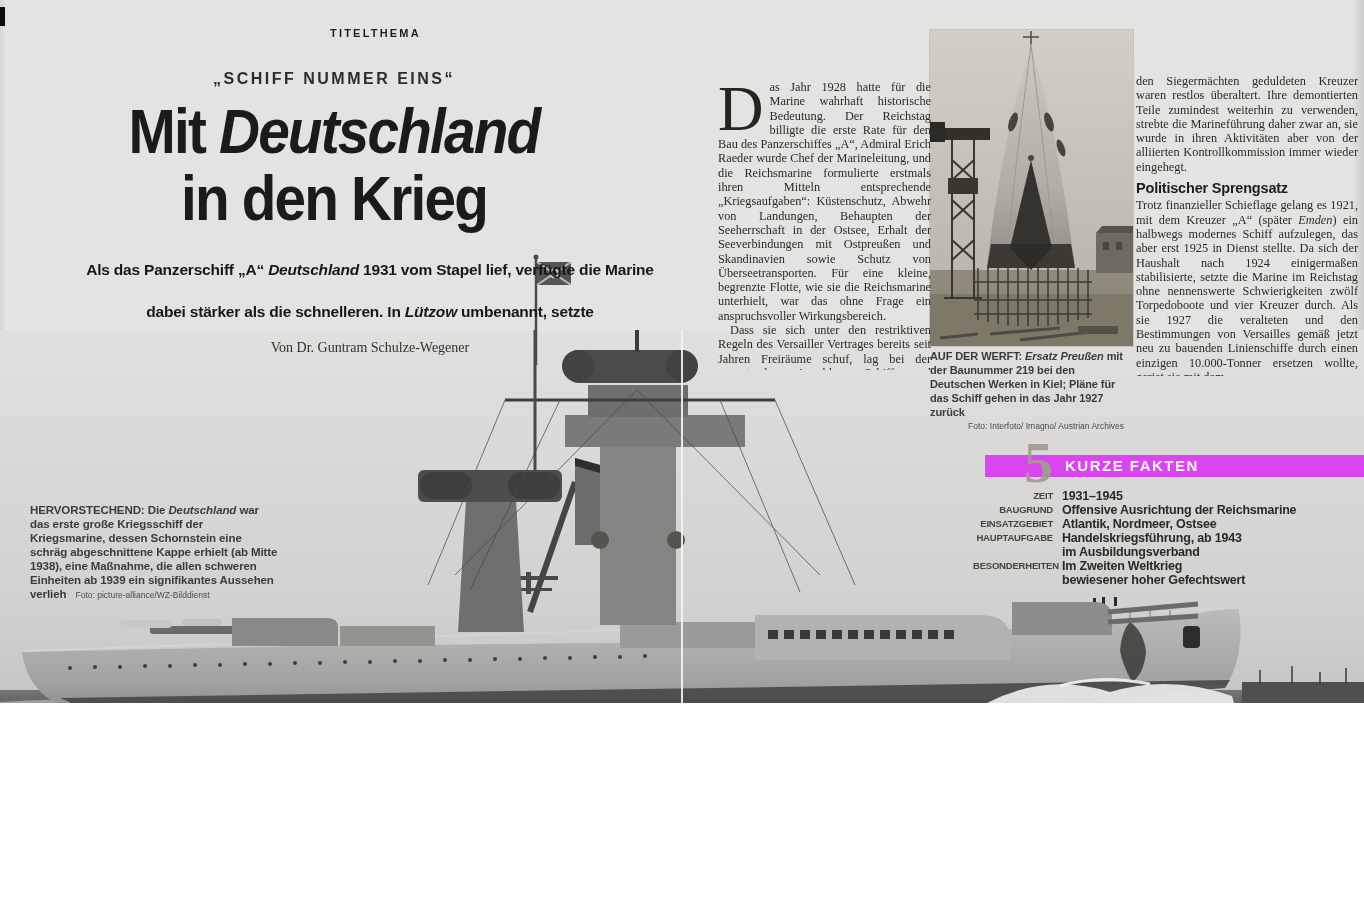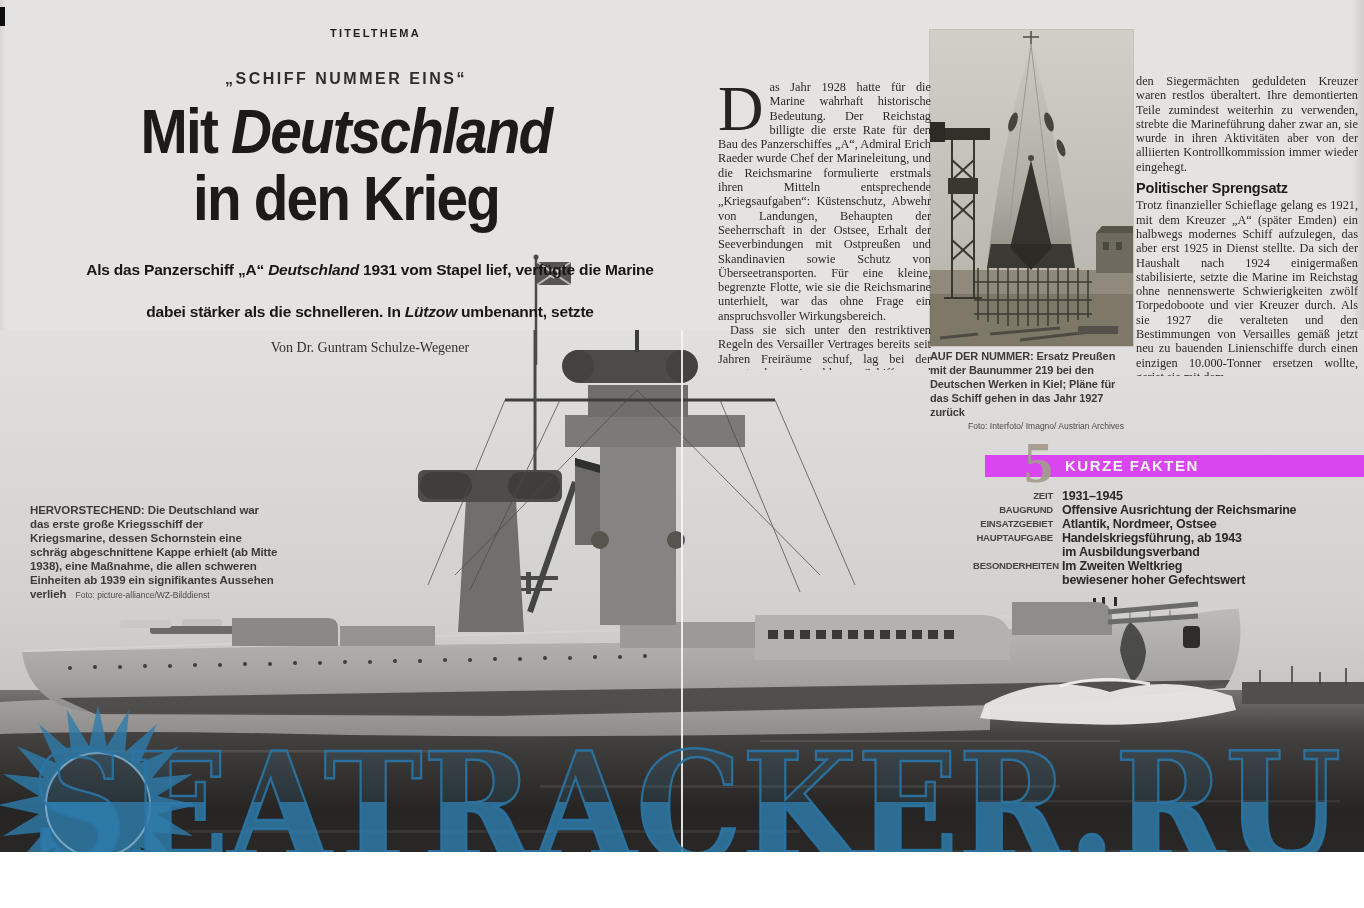--- a/index.html
+++ b/index.html
@@ -1,51 +1,51 @@
 <!DOCTYPE html>
 <html><head>
 <meta charset="utf-8">
 <style>
   html,body{margin:0;padding:0;}
   .spread{
-    position:relative; width:1364px; height:852px; overflow:hidden;
+    position:relative; width:1364px; height:703px; overflow:hidden;
     background:#e4e3e1;
     font-family:"Liberation Sans", sans-serif;
     color:#1d1c1a;
   }
   .spread::after{content:""; position:absolute; inset:0; pointer-events:none;
     background:linear-gradient(90deg, rgba(0,0,0,.06) 0, transparent 6px, transparent 1352px, rgba(0,0,0,.10) 1364px);}
   
   .main-photo{position:absolute; left:0; top:330px; width:1364px; height:578px; z-index:1;}
   .yard-photo{position:absolute; left:930px; top:30px; width:203px; height:316px; z-index:2; outline:1px solid #c6c3bb;}
   .flag-svg{position:absolute; left:512px; top:253px; width:70px; height:112px; z-index:2;}
   .gutter-line{position:absolute; left:681px; top:330px; width:2px; height:578px; background:rgba(246,245,243,.9); z-index:10;}
   .corner-tab{position:absolute; left:0; top:7px; width:5px; height:19px; background:#0e0e0e;}
   
   .kicker{position:absolute; left:330px; top:27px; font-size:11px; font-weight:800; letter-spacing:2.2px; color:#201f1d; z-index:5;}
-  .hgroup{position:absolute; left:40px; top:70px; width:612px; text-align:center; z-index:5;}
+  .hgroup{position:absolute; left:28px; top:70px; width:612px; text-align:center; z-index:5;}
   .overline{font-size:16px; font-weight:800; letter-spacing:2.5px; color:#2e2d2b; margin-bottom:10px;}
   .headline{font-weight:800; font-size:63px; line-height:67px; color:#1c1b19; letter-spacing:-2px; transform:scaleX(.9);}
   .headline .it{font-style:italic;}
   .standfirst{position:absolute; left:50px; top:259px; width:640px; text-align:center; z-index:5;
     font-size:15.5px; font-weight:700; line-height:21px; color:#181715; letter-spacing:-.2px;}
   .standfirst .it{font-style:italic;}
   .byline{position:absolute; left:50px; top:340px; width:640px; text-align:center; z-index:5;
     font-family:"Liberation Serif", serif; font-size:14px; color:#34312d;}
   
   .bodycol{position:absolute; font-family:"Liberation Serif", serif; font-size:12.3px; line-height:14.3px;
     color:#2c2a26; text-align:justify; z-index:5; overflow:hidden;}
   .col1{left:718px; top:80px; width:213px; height:290px;}
   .col2{left:1136px; top:74px; width:222px; height:302px;}
   .dropcap{float:left; font-size:63px; line-height:50px; padding:4px 6px 0 0; color:#262420; font-family:"Liberation Serif", serif;}
   .bodycol p{margin:0;}
   .bodycol p.indent{text-indent:12px;}
   .subhead{font-family:"Liberation Sans", sans-serif; font-size:14.5px; font-weight:800; color:#1e1d1b;
     margin:7px 0 3px 0; text-align:left; letter-spacing:-.2px;}
-  .it{}
+  .it{font-style:italic;}
   
   .caption{font-size:11px; font-weight:700; line-height:14px; color:#3c3b39; letter-spacing:-.1px; z-index:5;}
   .yard-caption{position:absolute; left:930px; top:349px; width:202px;}
   .credit{display:block; font-size:8.5px; font-weight:400; color:#4c4b49; text-align:right; padding-right:8px; letter-spacing:0;}
   .ship-caption{position:absolute; left:30px; top:503px; width:250px; font-size:11.5px;}
   .ship-caption .credit{display:inline; padding:0 0 0 6px; text-align:left;}
   
   .facts-bar{position:absolute; left:985px; top:455px; width:379px; height:22px; background:#d946ef; z-index:6;}
   .facts-title{position:absolute; left:80px; top:0; line-height:22px; color:#f4f3f1; font-size:15px; font-weight:800; letter-spacing:1.5px;}
   .facts-number{position:absolute; left:1024px; top:437px; z-index:7; font-family:"Liberation Serif", serif;
@@ -351,21 +351,21 @@
     <p class="indent">Dass sie sich unter den restriktiven Regeln des Versailler Vertrages bereits seit Jahren Freiräume schuf, lag bei der zugestandenen Anzahl von Schiffen und sonstigen maritimen Mitteln auf der Hand. Die von</p>
   </div>
 
   <div class="bodycol col2">
     <p>den Siegermächten geduldeten Kreuzer waren restlos überaltert. Ihre demontierten Teile zumindest weiterhin zu verwenden, strebte die Marineführung daher zwar an, sie wurde in ihren Aktivitäten aber von der alliierten Kontrollkommission immer wieder eingehegt.</p>
     <h3 class="subhead">Politischer Sprengsatz</h3>
     <p><span>Trotz finanzieller Schieflage gelang es 1921, mit dem Kreuzer „A“ (später </span><span class="it">Emden</span><span>) ein halbwegs modernes Schiff aufzulegen, das aber erst 1925 in Dienst stellte. Da sich der Haushalt nach 1924 einigermaßen stabilisierte, setzte die Marine im Reichstag ohne nennenswerte Schwierigkeiten zwölf Torpedoboote und vier Kreuzer durch. Als sie 1927 die veralteten und den Bestimmungen von Versailles gemäß jetzt neu zu bauenden Linienschiffe durch einen einzigen 10.000-Tonner ersetzen wollte, geriet sie mit dem</span></p>
   </div>
 
   <div class="caption yard-caption">
-    <span>AUF DER NUMMER: </span><span class="it">Ersatz Preußen</span><span> mit der Baunummer 219 bei den Deutschen Werken in Kiel; Pläne für das Schiff gehen in das Jahr 1927 zurück</span>
+    <span>AUF DER WERFT: </span><span class="it">Ersatz Preußen</span><span> mit der Baunummer 219 bei den Deutschen Werken in Kiel; Pläne für das Schiff gehen in das Jahr 1927 zurück</span>
     <span class="credit">Foto: Interfoto/ Imagno/ Austrian Archives</span>
   </div>
 
   <div class="facts-number">5</div>
   <div class="facts-bar">
     <div class="facts-title">KURZE FAKTEN</div>
   </div>
   <div class="facts-rows">
     <div class="facts-row">
         <span class="facts-label">ZEIT</span>

